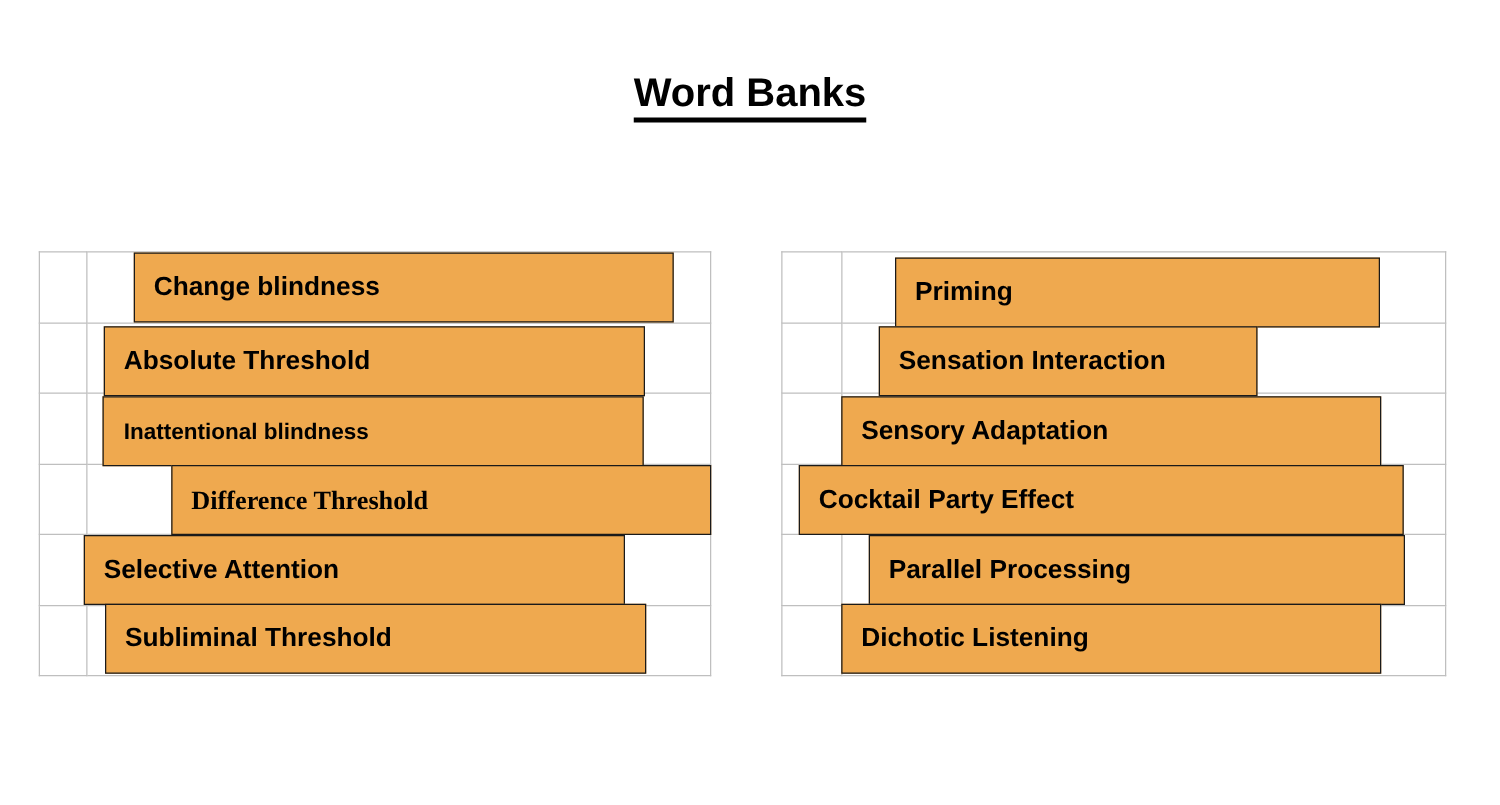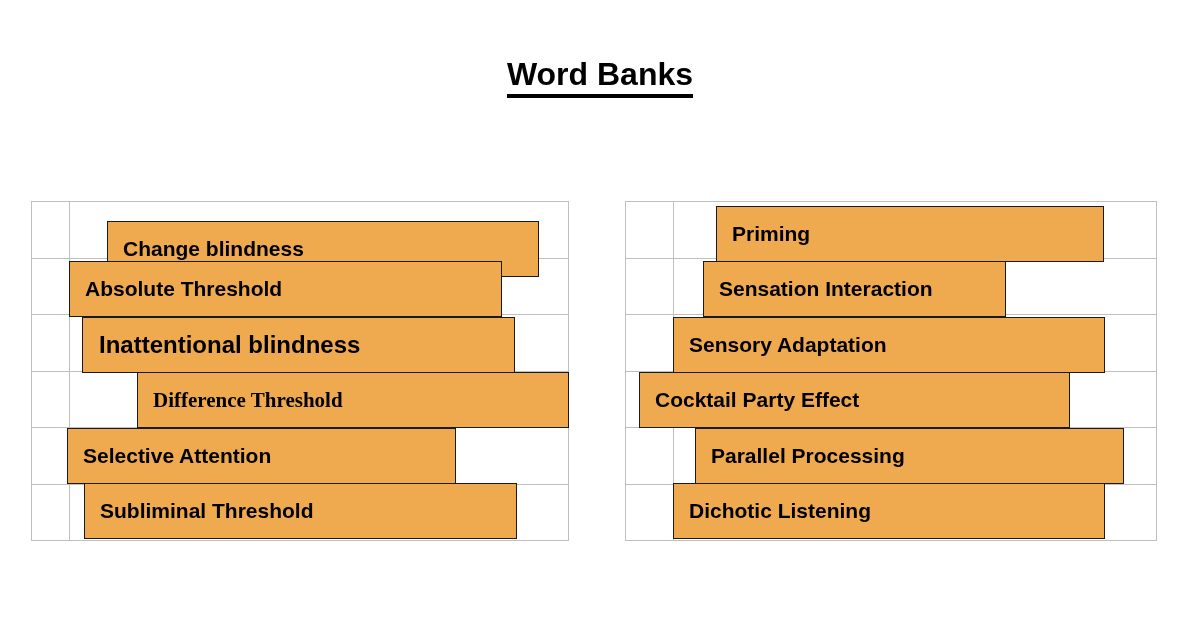--- a/index.html
+++ b/index.html
@@ -74,21 +74,21 @@
     display: flex;
     align-items: center;
     color: #000000;
     font-weight: bold;
     font-size: 21px;
     padding-left: 15px;
     white-space: nowrap;
     letter-spacing: 0px;
   }
   .chip.small {
-    font-size: 24px;
+    font-size: 18px;
     padding-left: 16px;
   }
 </style>
 </head>
 <body>
 
 <div id="page-title">
   <span class="title-inner">Word Banks</span>
 </div>
 
@@ -115,25 +115,25 @@
           <td style="width:37px"></td>
           <td></td>
         </tr>
       <tr>
           <td style="width:37px"></td>
           <td></td>
         </tr>
     </tbody>
   </table>
   <div class="chips" id="chips-left">
-      <div class="chip" style="left: 76px; top: 20px; width: 432px;">Change blindness</div>
-      <div class="chip" style="left: 38px; top: 60px; width: 433px;">Absolute Threshold</div>
+      <div class="chip" style="left: 76px; top: 1px; width: 432px;">Change blindness</div>
+      <div class="chip" style="left: 52px; top: 60px; width: 433px;">Absolute Threshold</div>
       <div class="chip small" style="left: 51px; top: 116px; width: 433px;">Inattentional blindness</div>
       <div class="chip" style="left: 106px; top: 171px; width: 432px; font-family: Liberation Serif, serif;">Difference Threshold</div>
-      <div class="chip" style="left: 36px; top: 227px; width: 389px;">Selective Attention</div>
+      <div class="chip" style="left: 36px; top: 227px; width: 433px;">Selective Attention</div>
       <div class="chip" style="left: 53px; top: 282px; width: 433px;">Subliminal Threshold</div>
     </div>
 </div>
 
 <div class="word-bank" id="word-bank-right">
   <table class="grid">
     <tbody>
       <tr>
           <td style="width:47px"></td>
           <td></td>
@@ -157,17 +157,17 @@
       <tr>
           <td style="width:47px"></td>
           <td></td>
         </tr>
     </tbody>
   </table>
   <div class="chips" id="chips-right">
       <div class="chip" style="left: 91px; top: 5px; width: 388px;">Priming</div>
       <div class="chip" style="left: 78px; top: 60px; width: 303px;">Sensation Interaction</div>
       <div class="chip" style="left: 48px; top: 116px; width: 432px;">Sensory Adaptation</div>
-      <div class="chip" style="left: 14px; top: 171px; width: 431px;">Cocktail Party Effect</div>
+      <div class="chip" style="left: 14px; top: 171px; width: 484px;">Cocktail Party Effect</div>
       <div class="chip" style="left: 70px; top: 227px; width: 429px;">Parallel Processing</div>
       <div class="chip" style="left: 48px; top: 282px; width: 432px;">Dichotic Listening</div>
     </div>
 </div>
 
 </body></html>

